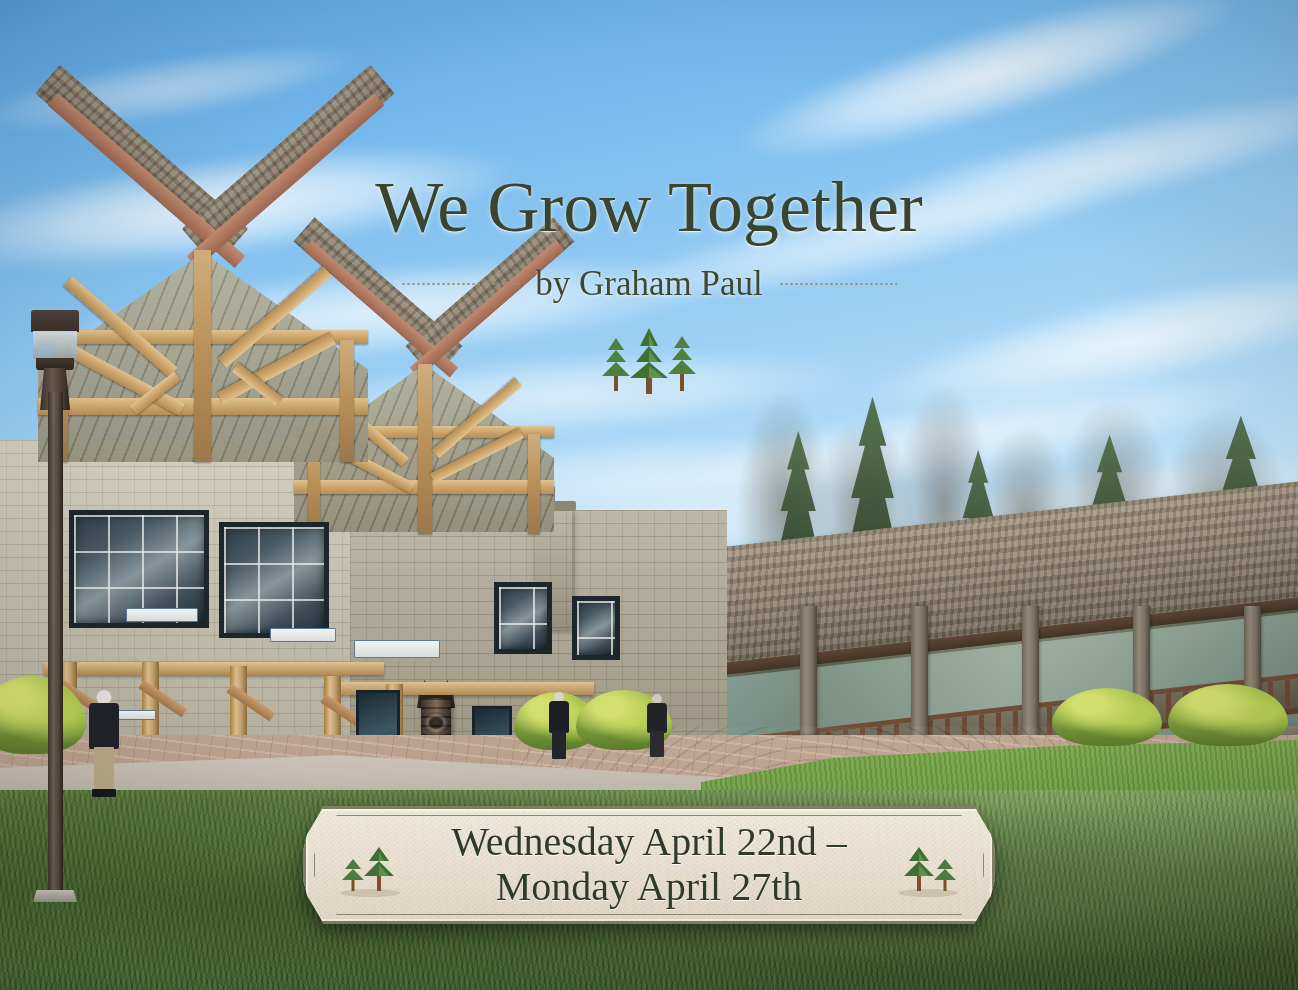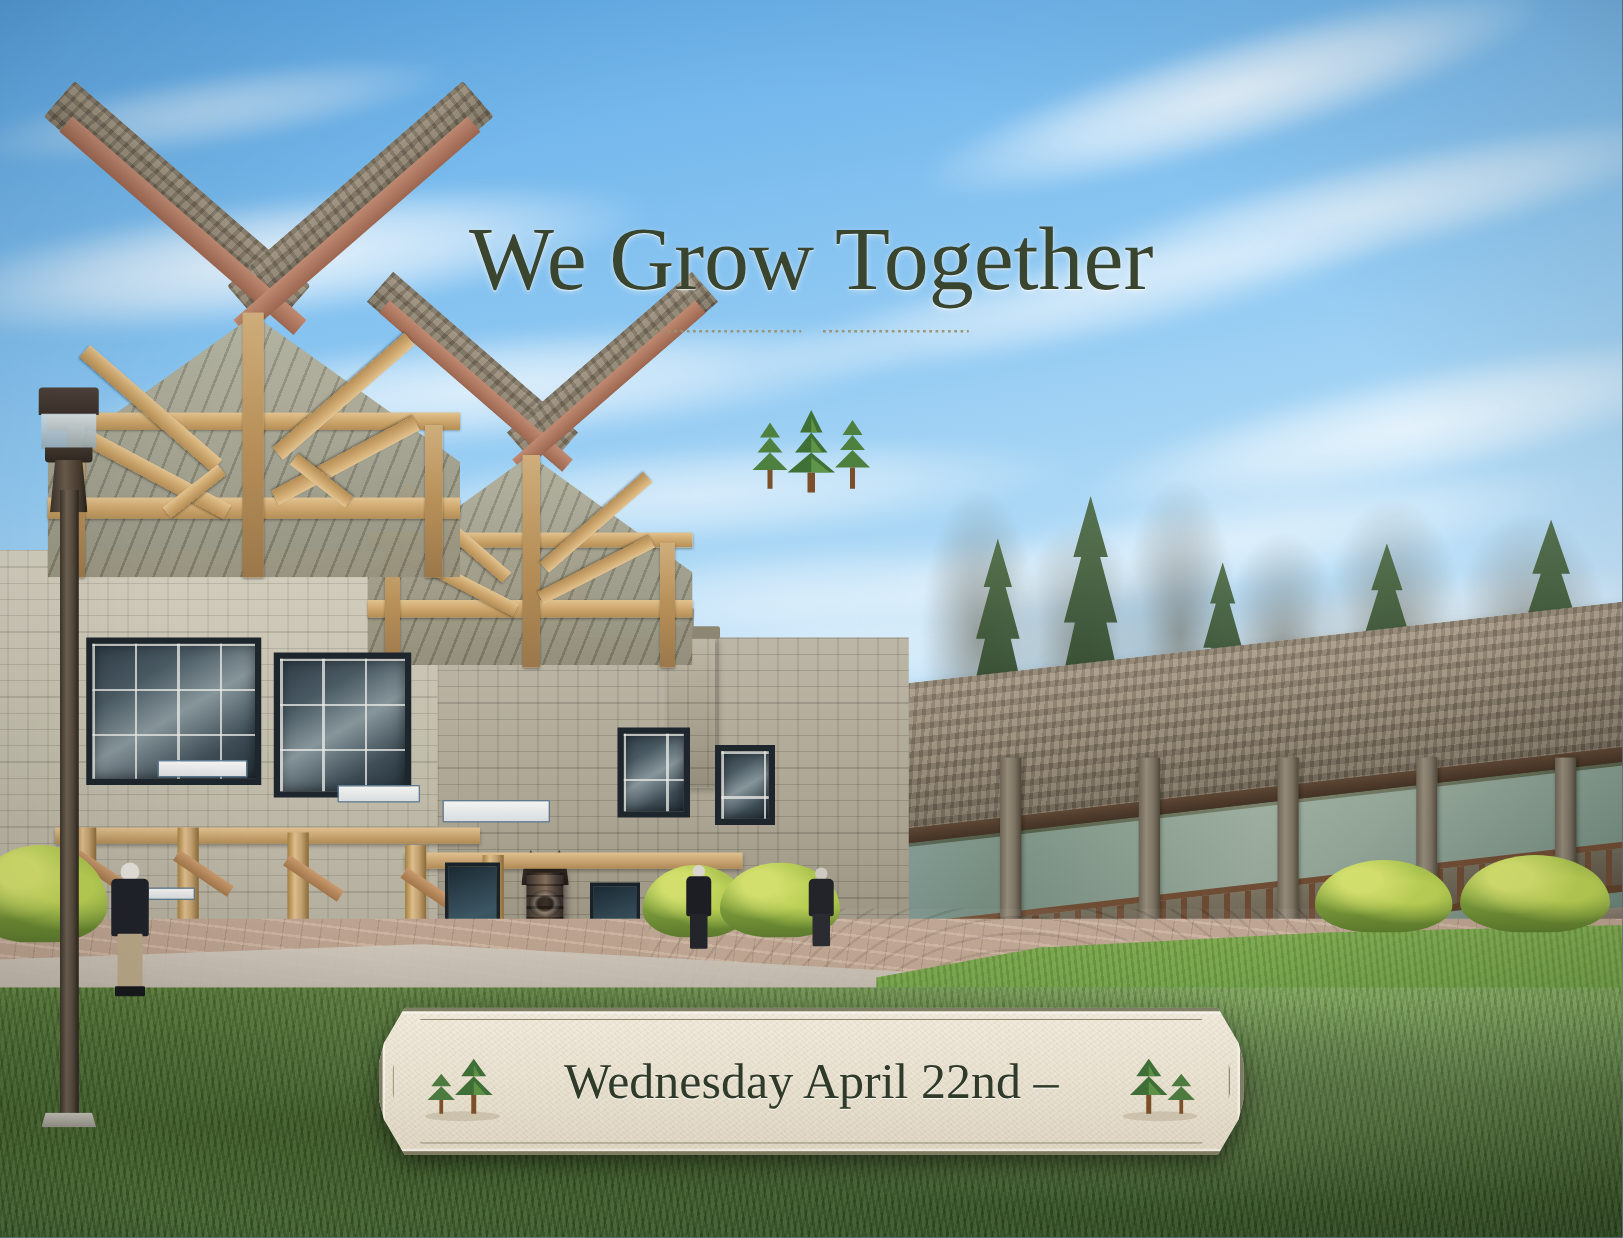--- a/index.html
+++ b/index.html
@@ -728,20 +728,21 @@
   <div class="vignette"></div>
 
   <div class="overlay">
 
 
 
     <div class="booktitle">We Grow Together</div>
 
     <div class="rule-row author-row">
       <span class="dots"></span>
+      <span class="author">by Graham Paul</span>
       <span class="dots"></span>
     </div>
 
     <div class="trees-emblem">
       <svg viewBox="0 0 110 78" width="110" height="78" aria-hidden="true">
         <g fill="#4a7a3e">
 
           <path d="M22 72 L22 58 M22 58 L8 58 L22 44 L12 44 L22 32 L14 32 L22 20 L30 32 L22 32 L32 44 L22 44 L36 58 L22 58 Z" fill="#4e8140"></path>
 
           <path d="M88 72 L88 56 L74 56 L88 42 L78 42 L88 30 L80 30 L88 18 L96 30 L88 30 L98 42 L88 42 L102 56 L88 56 Z" fill="#4e8140"></path>
@@ -767,20 +768,21 @@
           <path d="M20 58 L20 48 L9 48 L20 37 L12 37 L20 27 L28 37 L20 37 L31 48 L20 48 Z" fill="#4c7a3f"></path>
           <rect x="18.5" y="48" width="3" height="11" fill="#7b4f2a"></rect>
           <path d="M46 58 L46 44 L31 44 L46 29 L36 29 L46 15 L56 29 L46 29 L61 44 L46 44 Z" fill="#3f6f37"></path>
           <rect x="44" y="44" width="4" height="15" fill="#7b4f2a"></rect>
           <path d="M46 20 L51 29 L46 29 Z M46 33 L56 44 L46 44 Z" fill="#6b9f4d" opacity=".7"></path>
         </svg>
       </div>
 
       <div class="plaque-text">
         <span>Wednesday April 22nd –</span>
+        <span>Monday April 27th</span>
       </div>
 
       <div class="plaque-trees right">
         <svg viewBox="0 0 74 66" width="74" height="66" aria-hidden="true">
           <ellipse cx="37" cy="61" rx="30" ry="4" fill="#b9ae97" opacity=".55"></ellipse>
           <path d="M28 58 L28 44 L13 44 L28 29 L18 29 L28 15 L38 29 L28 29 L43 44 L28 44 Z" fill="#3f6f37"></path>
           <rect x="26" y="44" width="4" height="15" fill="#7b4f2a"></rect>
           <path d="M54 58 L54 48 L43 48 L54 37 L46 37 L54 27 L62 37 L54 37 L65 48 L54 48 Z" fill="#4c7a3f"></path>
           <rect x="52.5" y="48" width="3" height="11" fill="#7b4f2a"></rect>
           <path d="M28 20 L33 29 L28 29 Z M28 33 L38 44 L28 44 Z" fill="#6b9f4d" opacity=".7"></path>

